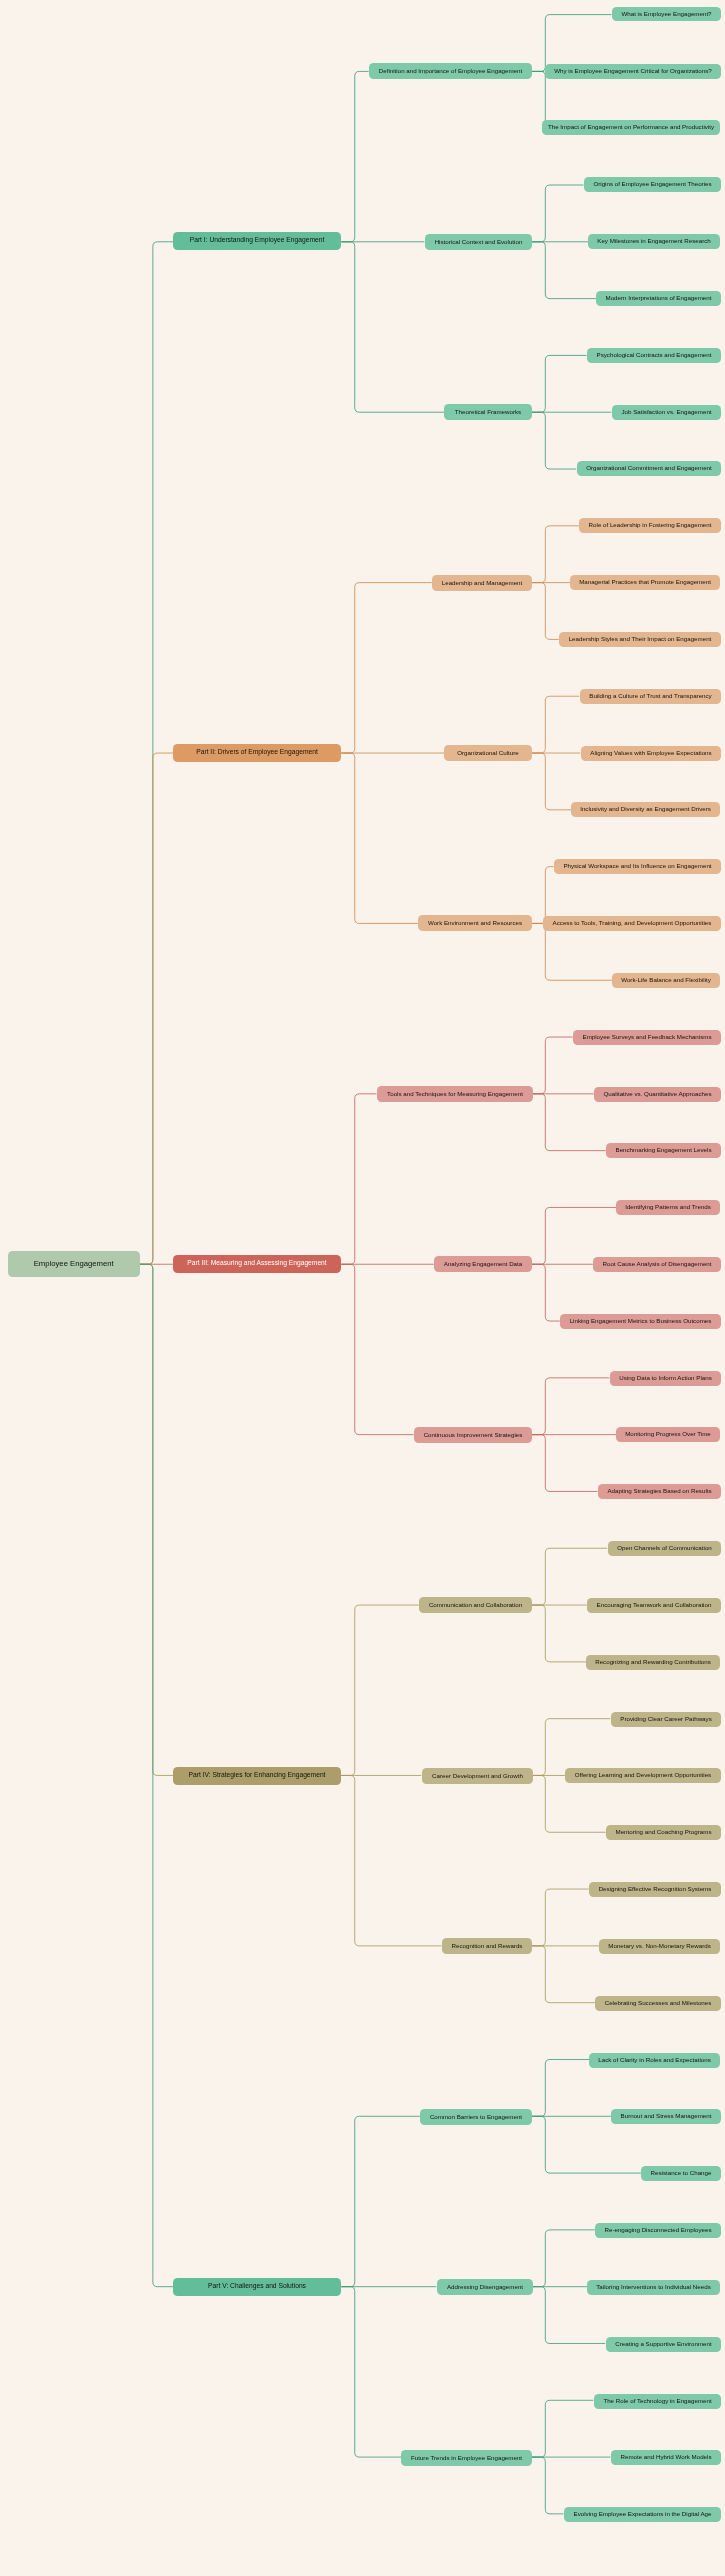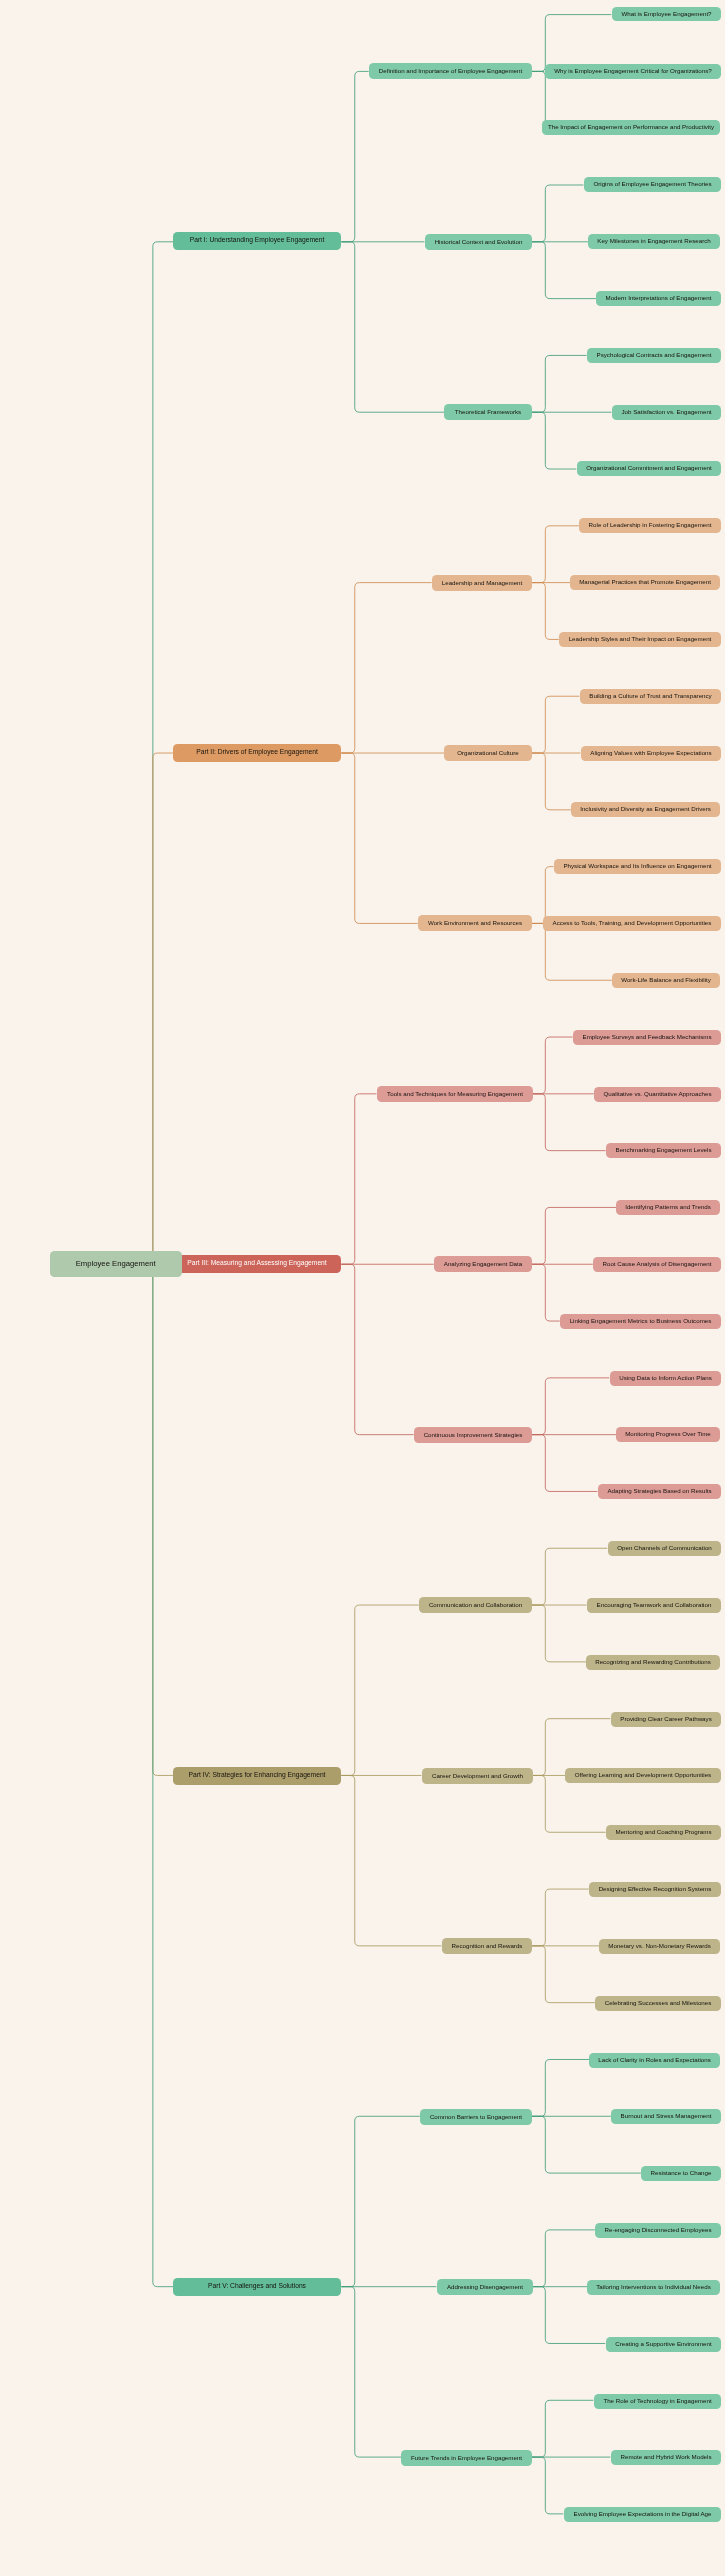--- a/index.html
+++ b/index.html
@@ -12,21 +12,21 @@
   #mindmap{position:absolute;inset:0;}
   #edges{position:absolute;left:0;top:0;width:725px;height:2576px;pointer-events:none;}
   .node{
     position:absolute;box-sizing:border-box;
     display:flex;align-items:center;justify-content:center;
     text-align:center;border-radius:4.6px;
     color:#16130f;line-height:1.30;
     padding:1.5px 4.1px;
     -webkit-font-smoothing:antialiased;
   }
-  .n-root{font-size:7.7px;margin-left:42px;}
+  .n-root{font-size:7.7px;}
   .n-l1{font-size:6.7px;}
   .n-l2{font-size:6.2px;}
   .n-l3{font-size:6.2px;}
   .n-l1.white, .n-root.white{color:#ffffff;}
 </style>
 </head>
 <body>
 
 <div id="mindmap">
   <svg id="edges" xmlns="http://www.w3.org/2000/svg" viewBox="0 0 1404 4986" width="725" height="2576">

